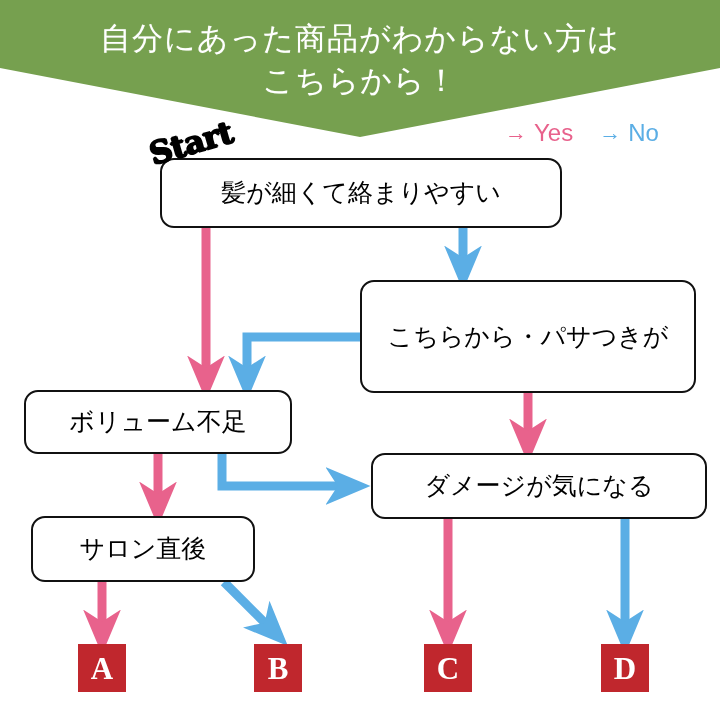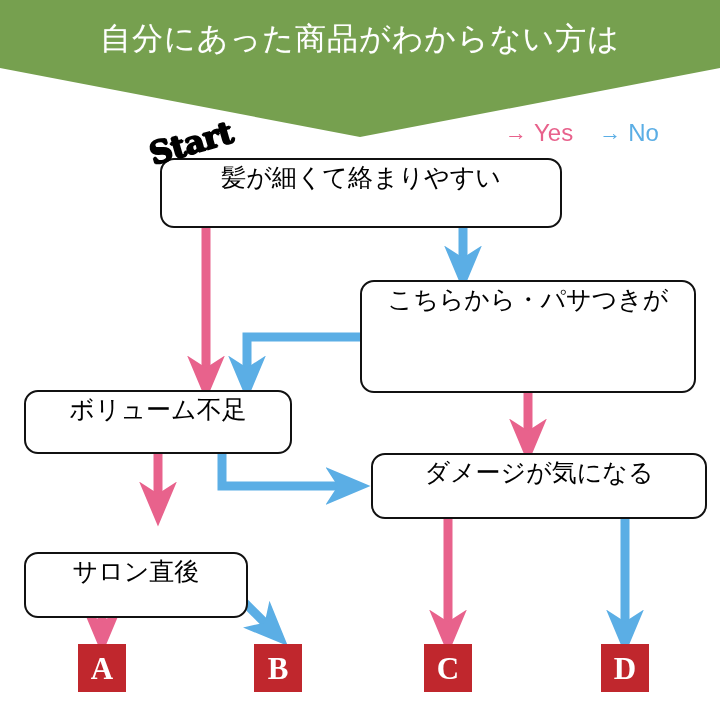--- a/index.html
+++ b/index.html
@@ -43,34 +43,34 @@
   .legend-item{display:flex;align-items:center;gap:7px;white-space:nowrap;}
   .legend-item .arw{font-size:22px;line-height:1;}
   .lg-yes{color:var(--pink,#e8628c);}
   .lg-no{color:var(--blue,#5baee5);}
 
   
   .node{
     position:absolute;box-sizing:border-box;
     border:2.5px solid #111111;border-radius:14px;
     background:#ffffff;
-    display:flex;align-items:flex-start;justify-content:center;
+    display:flex;align-items:center;justify-content:center;
     text-align:center;
     font-family:"Liberation Serif","DejaVu Serif",serif;
     font-size:25px;line-height:36px;color:#000000;
     z-index:6;
   }
   .node .inner{display:block;padding:0 10px;}
   .node .ln{display:block;}
 
   #node-start{left:160px;top:158px;width:402px;height:70px;}
   #node-gowa {left:360px;top:280px;width:336px;height:113px;}
   #node-volume{left:24px;top:390px;width:268px;height:64px;}
   #node-damage{left:360px;top:453px;width:336px;height:66px;margin-left:11px;}
-  #node-salon {left:24px;top:516px;width:224px;height:66px;margin-top:36px;}
+  #node-salon {left:31px;top:516px;width:224px;height:66px;}
 
   
   .start-label{
     position:absolute;left:146px;top:140px;
     transform:rotate(-16deg);
     transform-origin:left top;
     font-family:"DejaVu Serif","Liberation Serif",serif;
     font-weight:bold;font-style:normal;
     font-size:31px;line-height:31px;color:#000000;
     letter-spacing:-0.5px;
@@ -98,20 +98,21 @@
 </style>
 </head>
 <body style="--green: #76a04f; --pink: #e8628c; --blue: #5baee5; --red: #c0272d; background: rgb(255, 255, 255);">
 
 <div id="stage">
 
   <div class="banner">
     <div class="banner-shape"></div>
     <div class="banner-text">
       <span class="ln">自分にあった商品がわからない方は</span>
+      <span class="ln">こちらから！</span>
     </div>
   </div>
 
   <div class="legend">
     <div class="legend-item lg-yes">
       <span class="arw">→</span>
       <span>Yes</span>
     </div>
     <div class="legend-item lg-no">
       <span class="arw">→</span>

